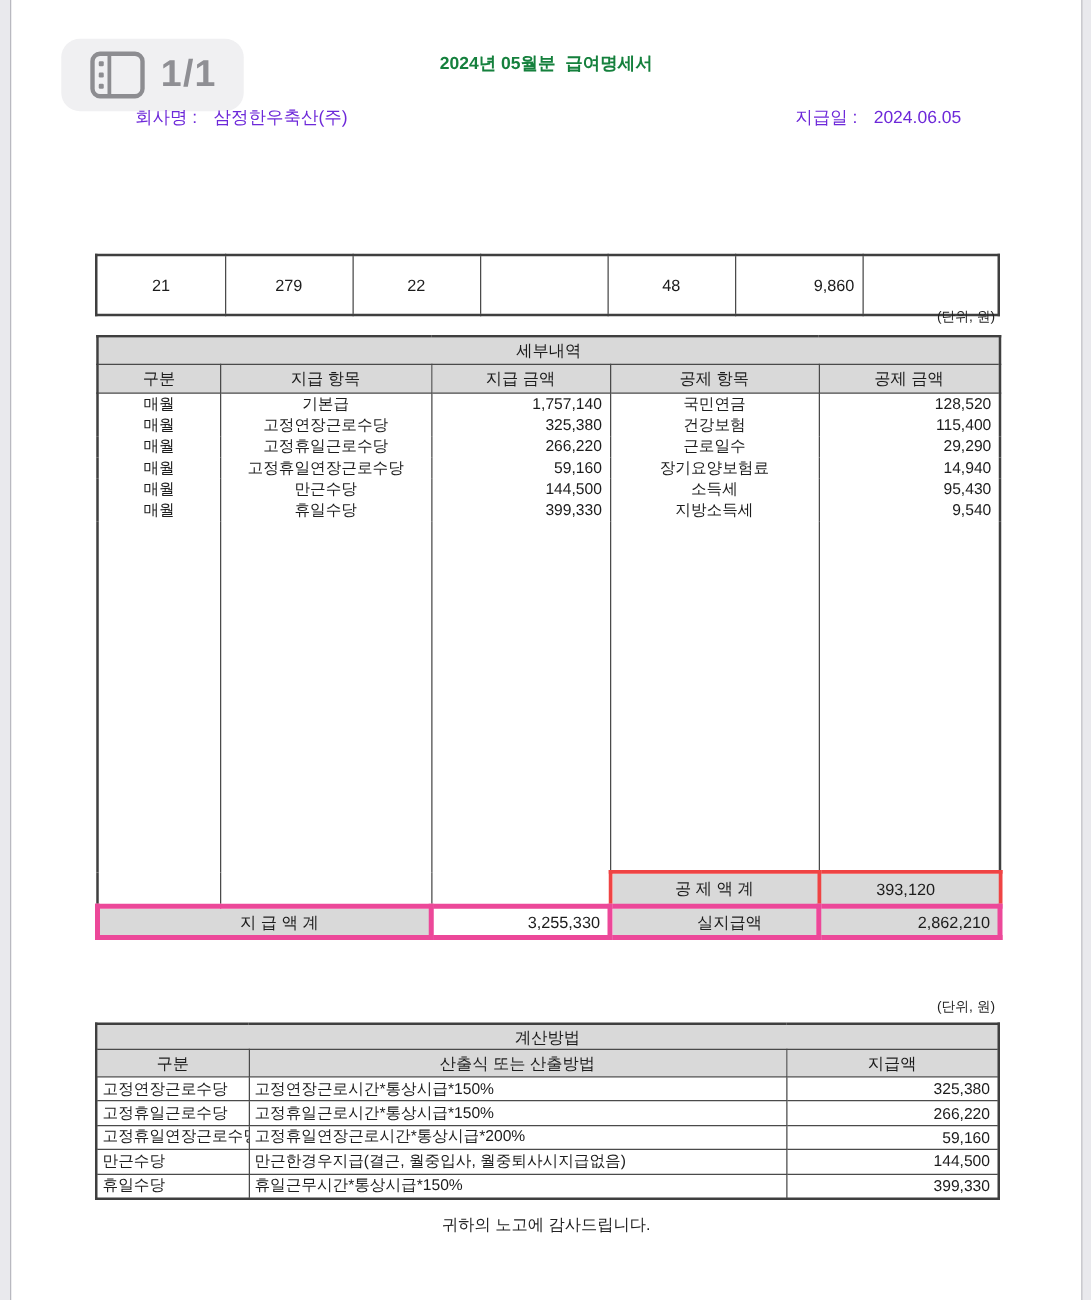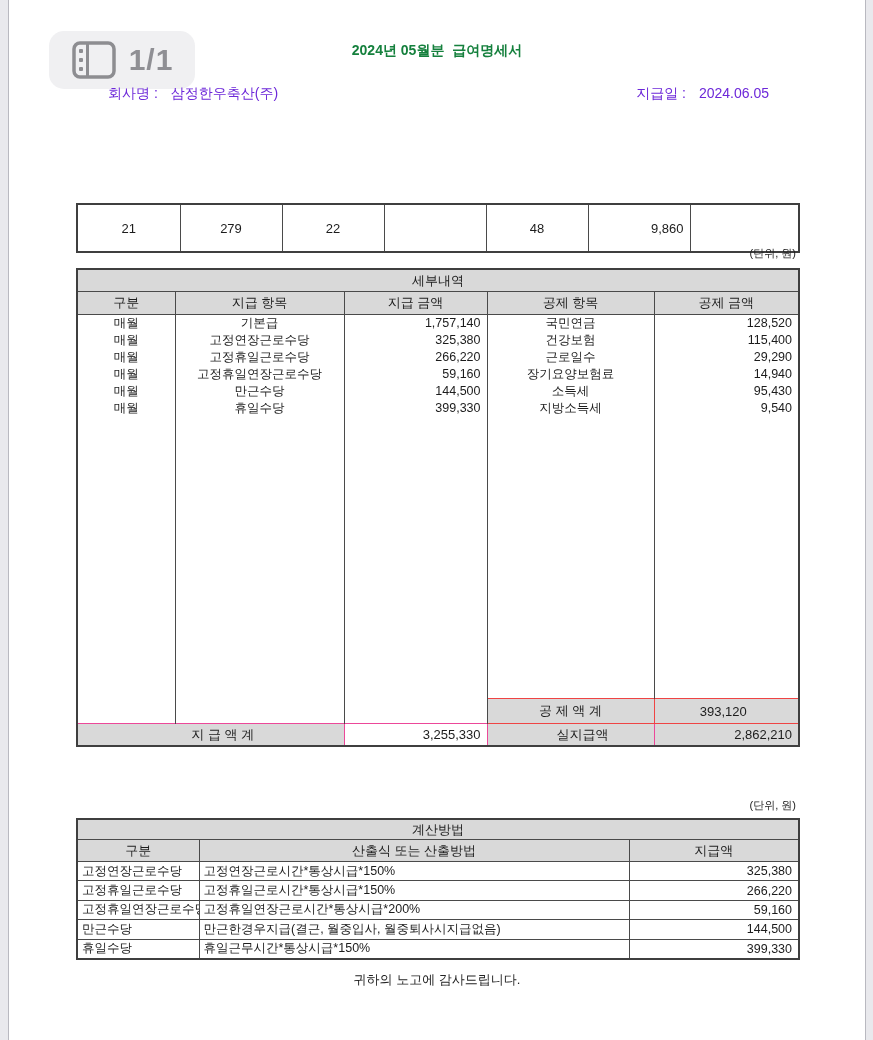--- a/index.html
+++ b/index.html
@@ -60,23 +60,23 @@
   .detail-table .head-row td{height:22px;border:1px solid #4a4a4a;}
   .detail-table .data-row td{
     height:17px;line-height:17px;font-size:12.5px;
     border-left:1px solid #4a4a4a;border-right:1px solid #4a4a4a;
     border-top:none;border-bottom:none;margin-left:32px;
   }
   .detail-table .space-row td{
     border-left:1px solid #4a4a4a;border-right:1px solid #4a4a4a;
   }
   .detail-table .dtotal-row td{
-    height:24px;border:1px solid #ef4444;text-align:center;
-  }
-  .detail-table .final-row td{height:21px;border:1px solid #ec4899;padding-left:24px;}
+    height:24px;border:3px solid #ef4444;text-align:center;
+  }
+  .detail-table .final-row td{height:21px;border:4px solid #ec4899;padding-left:24px;}
   
   .calc-table{top:818px;height:142px;}
   .calc-table .title-row td{height:19px;}
   .calc-table .head-row td{height:21px;}
   .calc-table .data-row td{font-size:12.5px;}
   .calc-table .l{padding-left:4px;}
   
   .footer-note{
     position:absolute;top:971px;left:0;width:100%;
     text-align:center;font-size:13px;color:#222;

